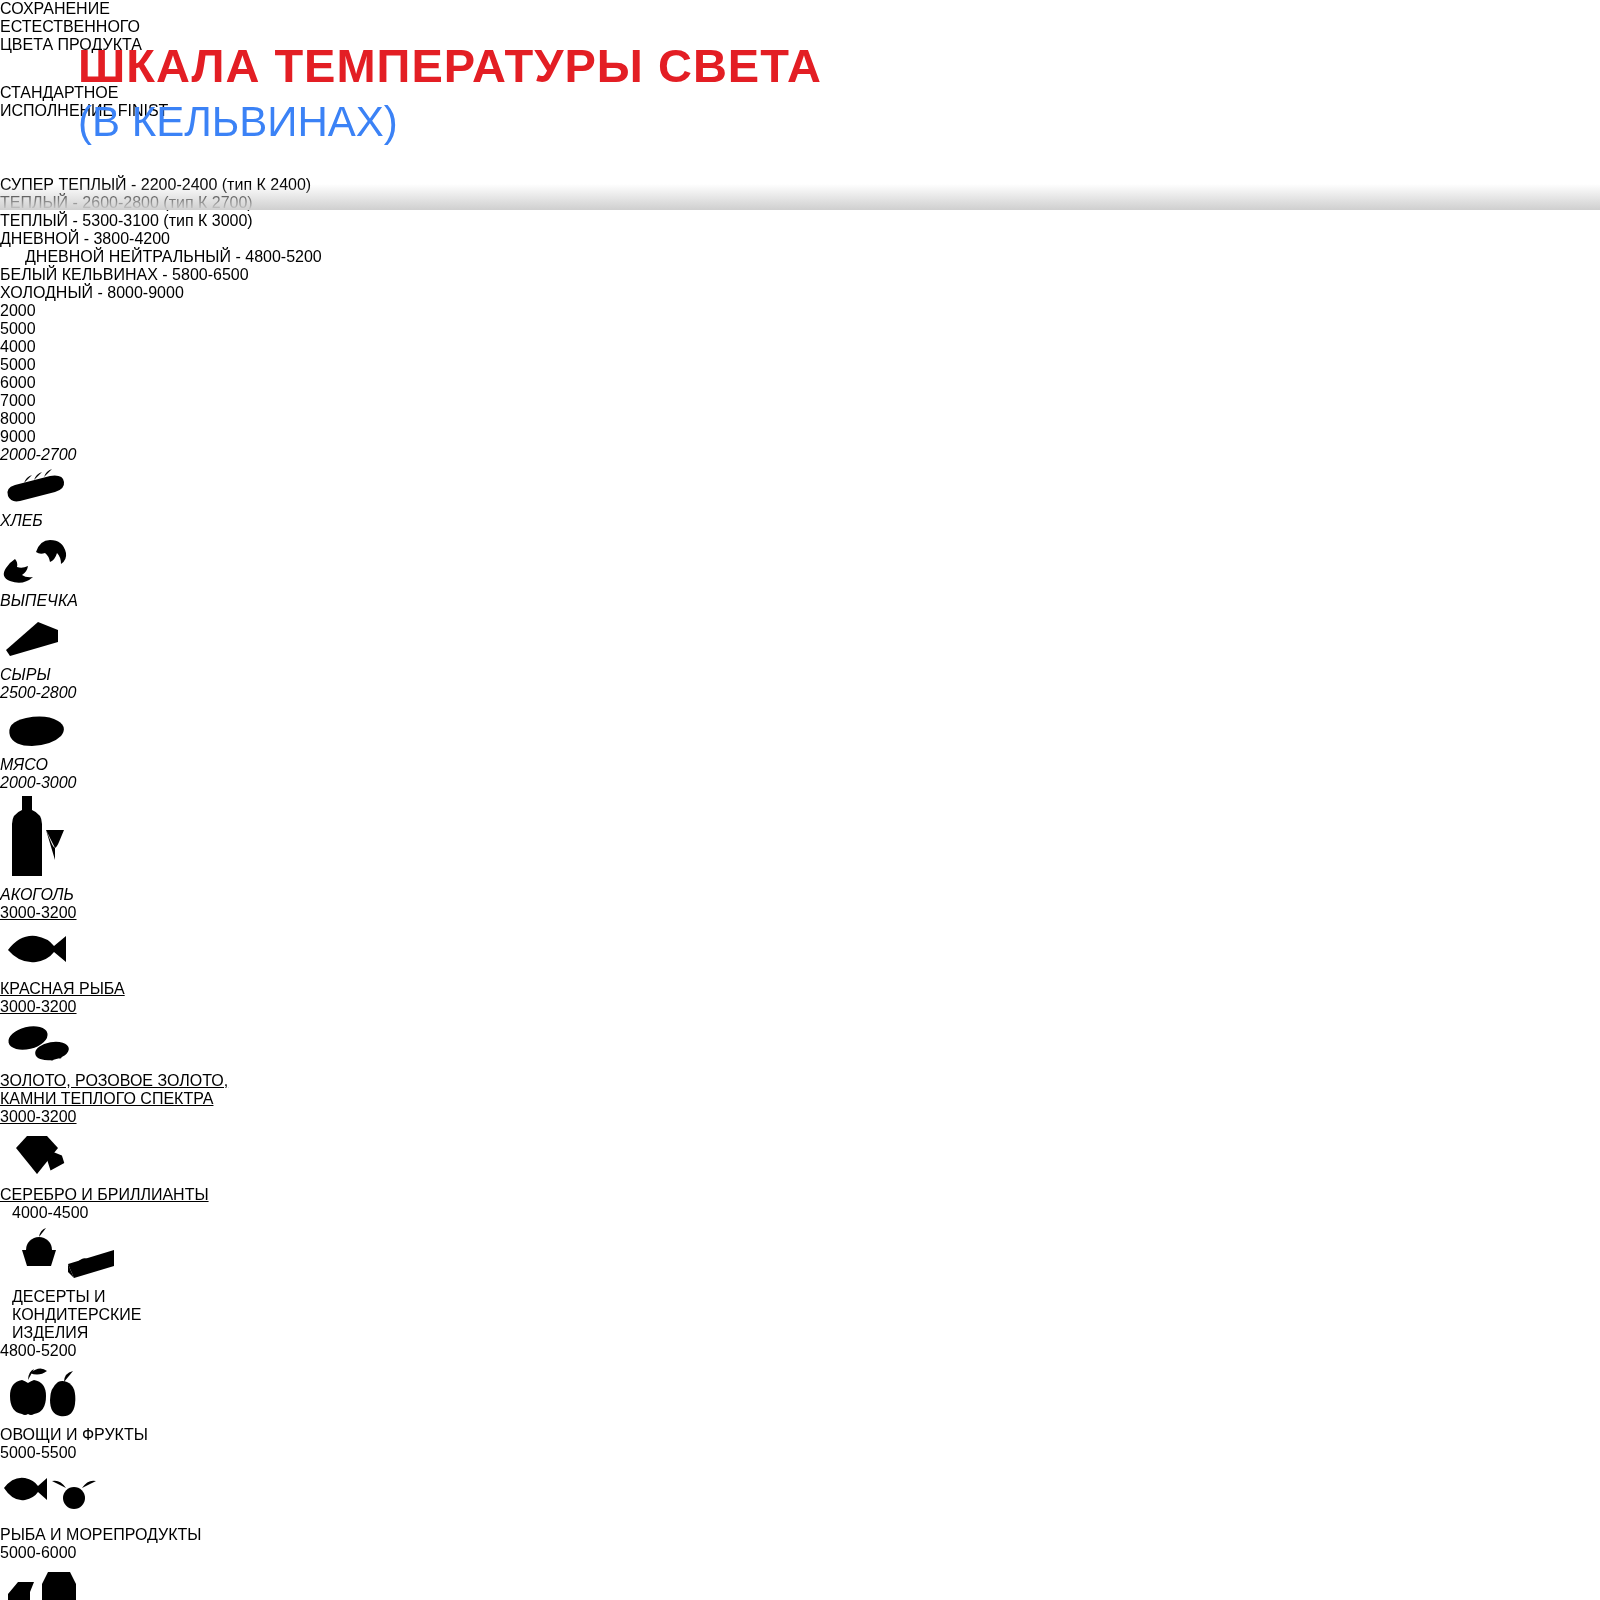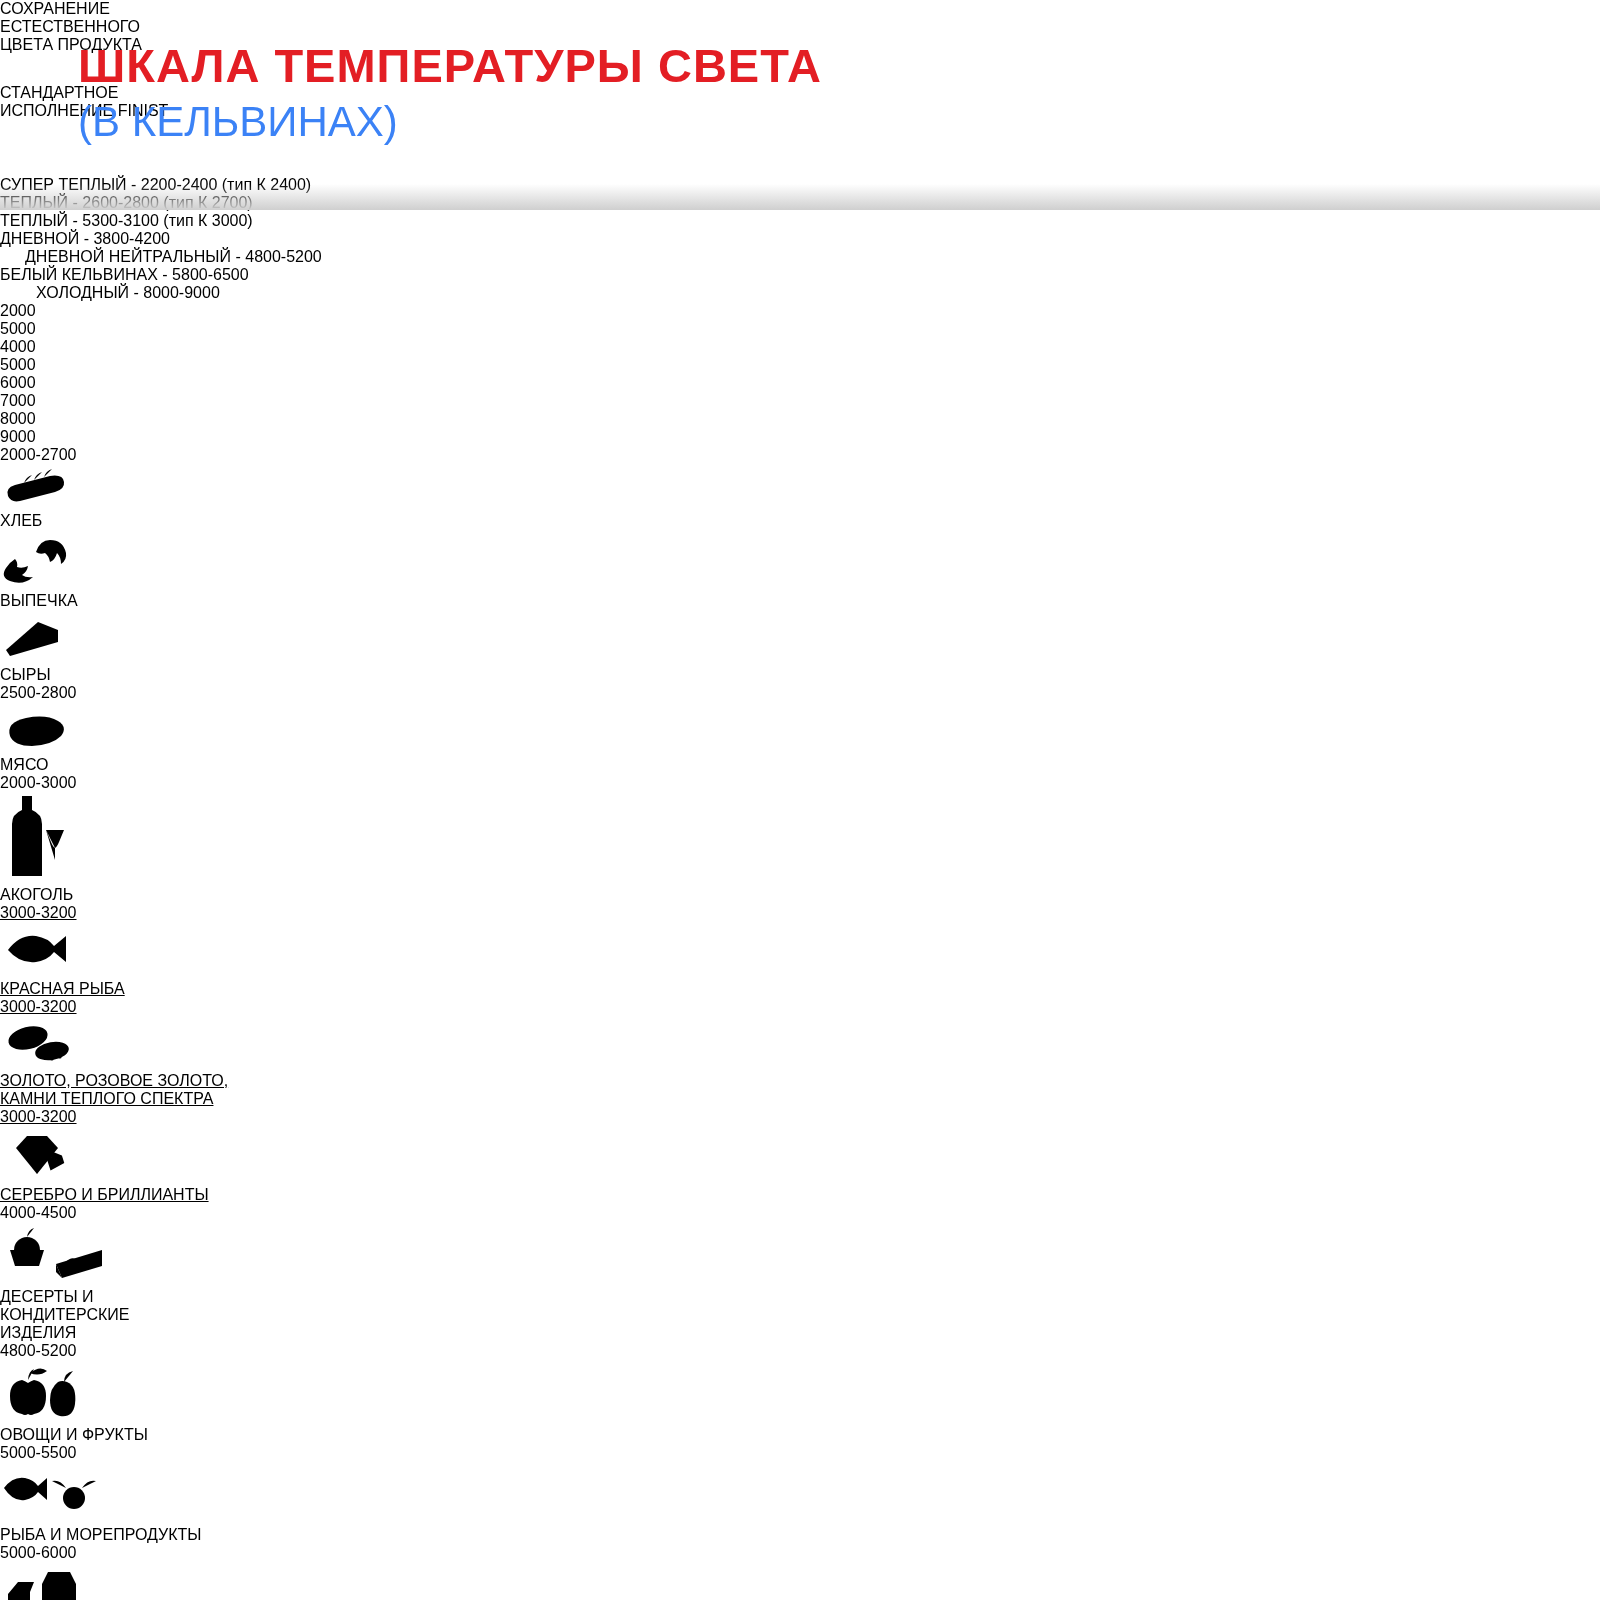--- a/index.html
+++ b/index.html
@@ -104,21 +104,21 @@
     <span>ДНЕВНОЙ  - 3800-4200</span>
   </div>
   <div class="zlabel" style="left:668px;top:626px;padding-left:25px;">
     <span>ДНЕВНОЙ НЕЙТРАЛЬНЫЙ -</span>
     <span>4800-5200</span>
   </div>
   <div class="zlabel" style="left:880px;top:626px;">
     <span>БЕЛЫЙ КЕЛЬВИНАХ -</span>
     <span>5800-6500</span>
   </div>
-  <div class="zlabel" style="left:1377px;top:626px;padding-left:36px;">
+  <div class="zlabel" style="left:1377px;top:626px;">
     <span>ХОЛОДНЫЙ - 8000-9000</span>
   </div>
 
   <div class="mring" style="left:114px"></div>
   <div class="mstem" style="left:128px"></div>
   <div class="mring" style="left:297px"></div>
   <div class="mstem" style="left:311px"></div>
   <div class="mring" style="left:491px"></div>
   <div class="mstem" style="left:505px"></div>
   <div class="mring" style="left:681px"></div>
@@ -136,21 +136,21 @@
   <div class="barshadow"></div>
   <div class="tick" style="left:23px">2000</div>
   <div class="tick" style="left:206px">5000</div>
   <div class="tick" style="left:400px">4000</div>
   <div class="tick" style="left:590px">5000</div>
   <div class="tick" style="left:785px">6000</div>
   <div class="tick" style="left:985px">7000</div>
   <div class="tick" style="left:1190px">8000</div>
   <div class="tick" style="left:1384px">9000</div>
 
-  <div class="col" style="left:58px;width:178px;">
+  <div class="col" style="left:58px;width:178px;font-style:italic;">
     <div class="block">
       <div class="range">2000-2700</div>
       <div class="item">
         <div class="icn">
           <svg width="72" height="44" viewBox="0 0 72 44">
             <path d="M8 32 Q5 24 15 21 L50 12 Q63 10 64 18 Q65 25 55 28 L20 37 Q11 39 8 32 Z"></path>
             <path d="M24 19 q2 -6 8 -8 M34 16 q2 -6 8 -8 M44 13 q2 -6 8 -8"></path>
           </svg>
         </div>
         <div class="lbl">ХЛЕБ</div>
@@ -243,21 +243,21 @@
             <g transform="translate(48,24) rotate(22)">
               <path d="M0 6 L5 0 L15 0 L20 6 L10 18 Z M0 6 H20"></path>
             </g>
           </svg>
         </div>
         <div class="lbl w210">СЕРЕБРО И БРИЛЛИАНТЫ</div>
       </div>
     </div>
   </div>
 
-  <div class="col" style="left:430px;width:210px;">
+  <div class="col" style="left:430px;width:210px;padding-left:12px;">
     <div class="block">
       <div class="range">4000-4500</div>
       <div class="item">
         <div class="icn">
           <svg width="112" height="62" viewBox="0 0 112 62">
             <path d="M14 28 a13 13 0 0 1 26 0"></path>
             <path d="M10 28 h34 l-5 16 h-24 Z"></path>
             <path d="M19 31 v10 M27 31 v10 M35 31 v10"></path>
             <path d="M27 15 q1 -7 7 -9"></path>
             <path d="M56 42 L102 28 L102 44 L62 56 Z"></path>

